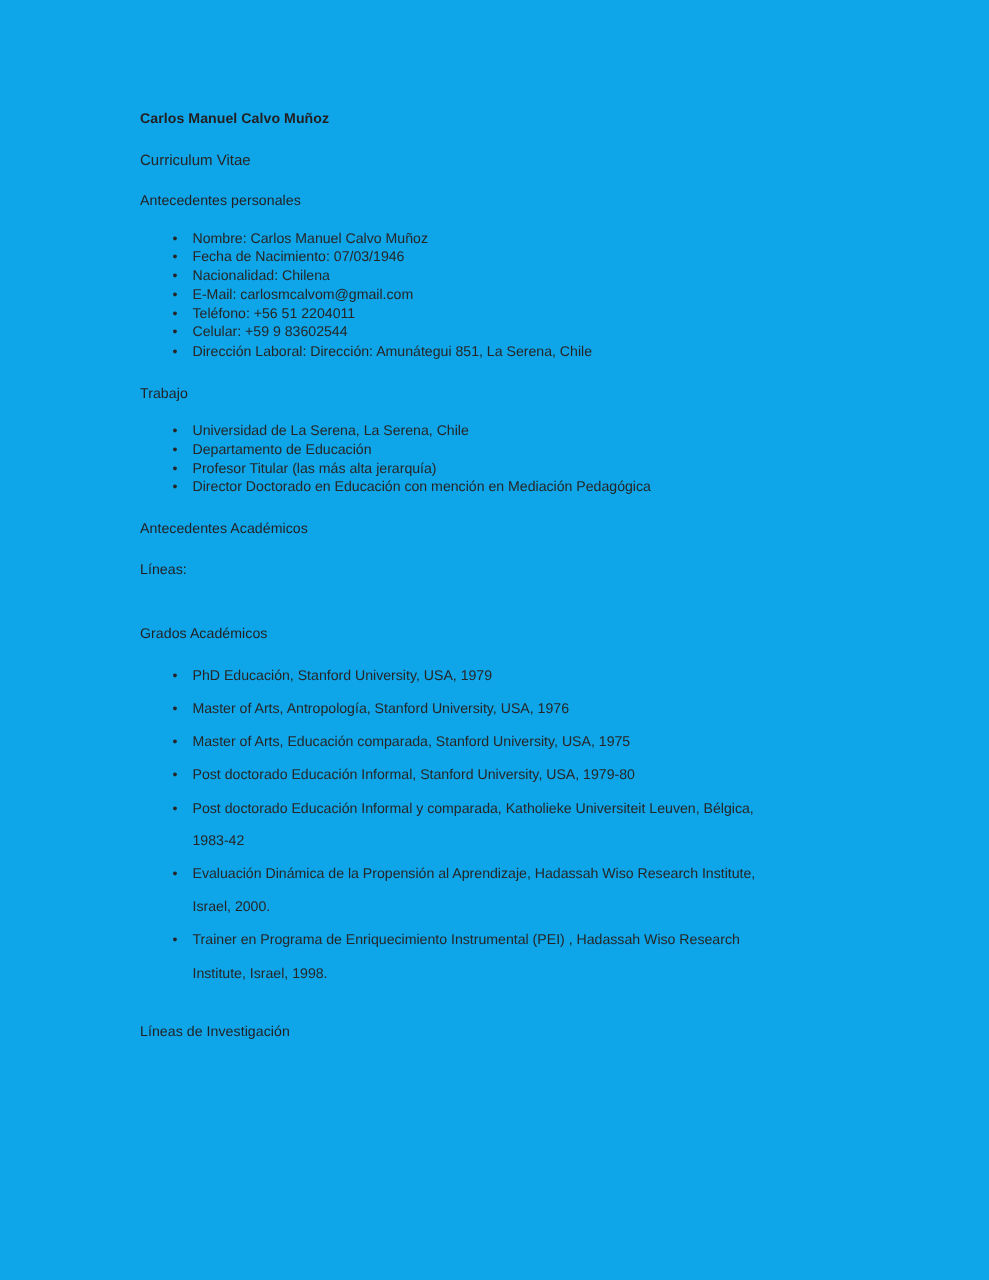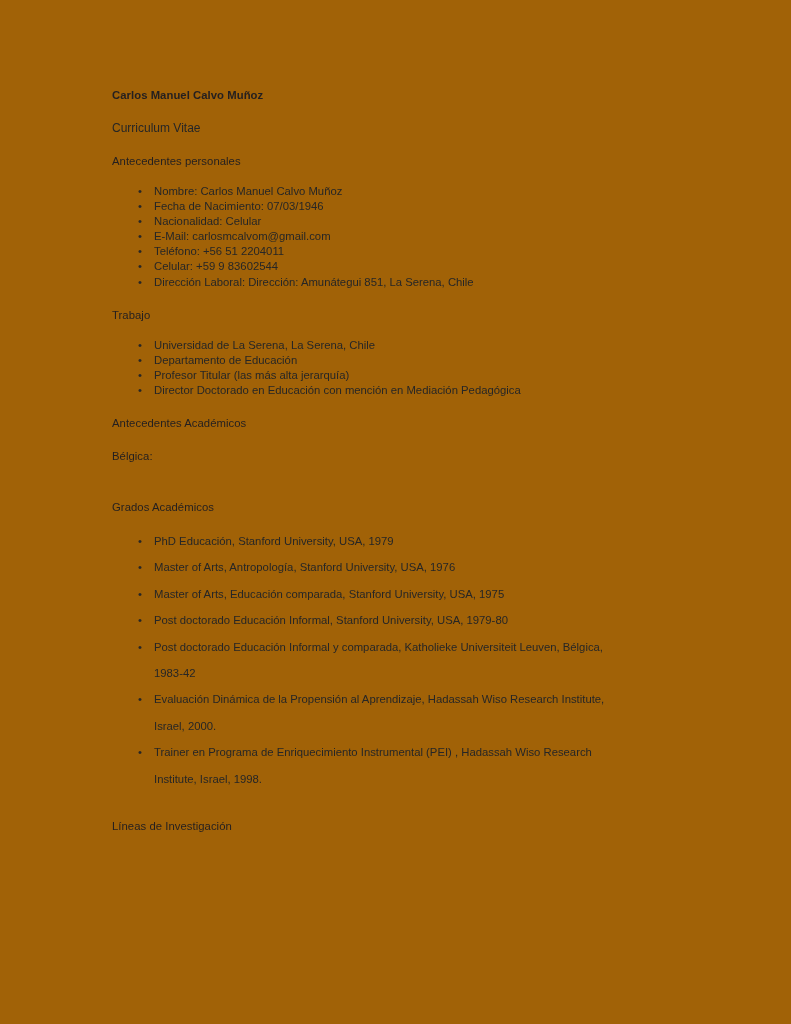--- a/index.html
+++ b/index.html
@@ -15,21 +15,21 @@
     color: #262626;
     -webkit-font-smoothing: antialiased;
   }
 
   .page {
     position: absolute;
     left: 0;
     top: 0;
     width: 791px;
     height: 1024px;
-    background: #a16207;
+    background: #0ea5e9;
     overflow: hidden;
   }
 
   .content {
     position: absolute;
     left: 112px;
     top: 88px;
     width: 575px;
   }
 
@@ -116,21 +116,21 @@
 
     <div class="gap-18"></div>
 
     <h2 class="section-heading">Antecedentes personales</h2>
 
     <div class="gap-15"></div>
 
     <ul class="bullets tight">
       <li>Nombre: Carlos Manuel Calvo Muñoz</li>
       <li>Fecha de Nacimiento: 07/03/1946</li>
-      <li>Nacionalidad: Celular</li>
+      <li>Nacionalidad: Chilena</li>
       <li>E-Mail: carlosmcalvom@gmail.com</li>
       <li>Teléfono: +56 51 2204011</li>
       <li>Celular: +59 9 83602544</li>
       <li>Dirección Laboral: Dirección: Amunátegui 851, La Serena, Chile</li>
     </ul>
 
     <div class="gap-18"></div>
 
     <h2 class="section-heading">Trabajo</h2>
 
@@ -142,21 +142,21 @@
       <li>Profesor Titular (las más alta jerarquía)</li>
       <li>Director Doctorado en Educación con mención en Mediación Pedagógica</li>
     </ul>
 
     <div class="gap-18"></div>
 
     <h2 class="section-heading">Antecedentes Académicos</h2>
 
     <div class="gap-18"></div>
 
-    <h2 class="section-heading">Bélgica:</h2>
+    <h2 class="section-heading">Líneas:</h2>
 
     <div class="gap-18"></div>
 
 
     <div class="gap-18"></div>
 
     <h2 class="section-heading">Grados Académicos</h2>
 
     <div class="gap-13"></div>
 

